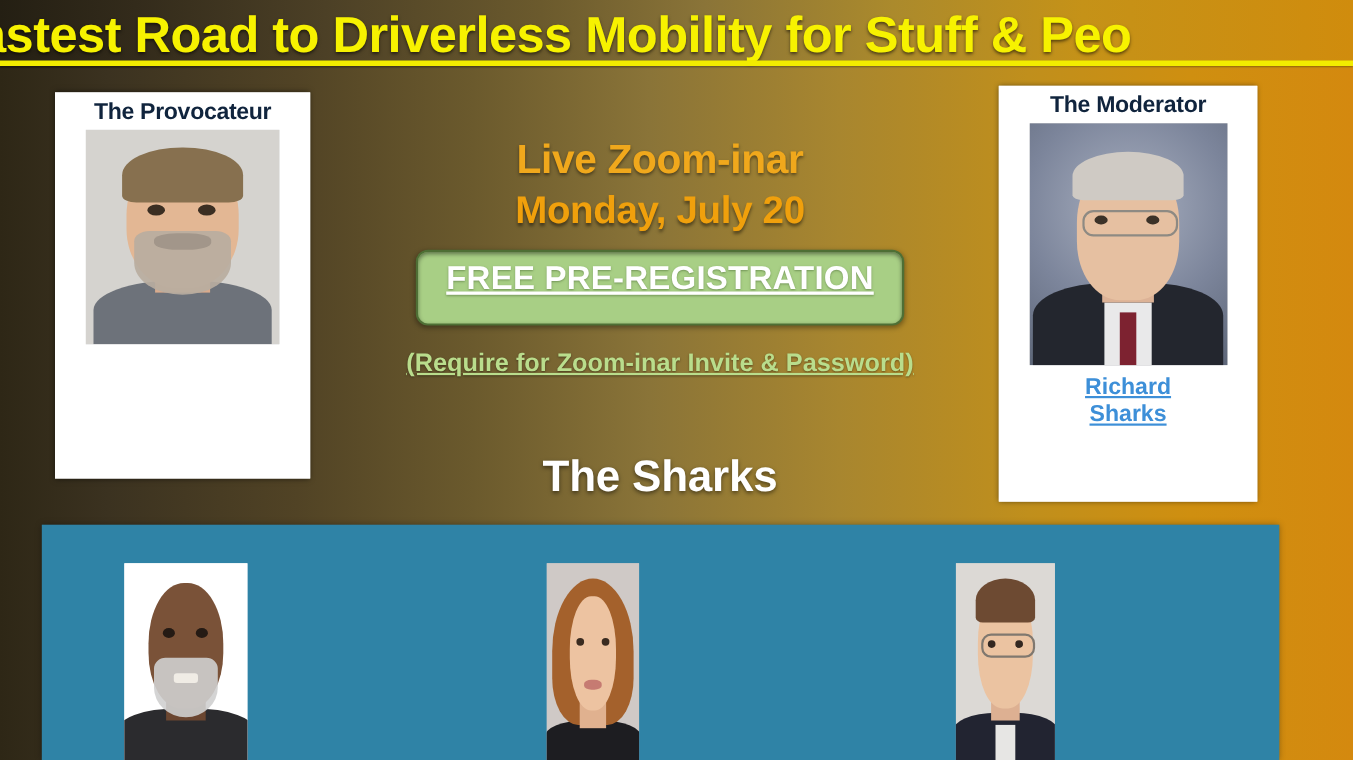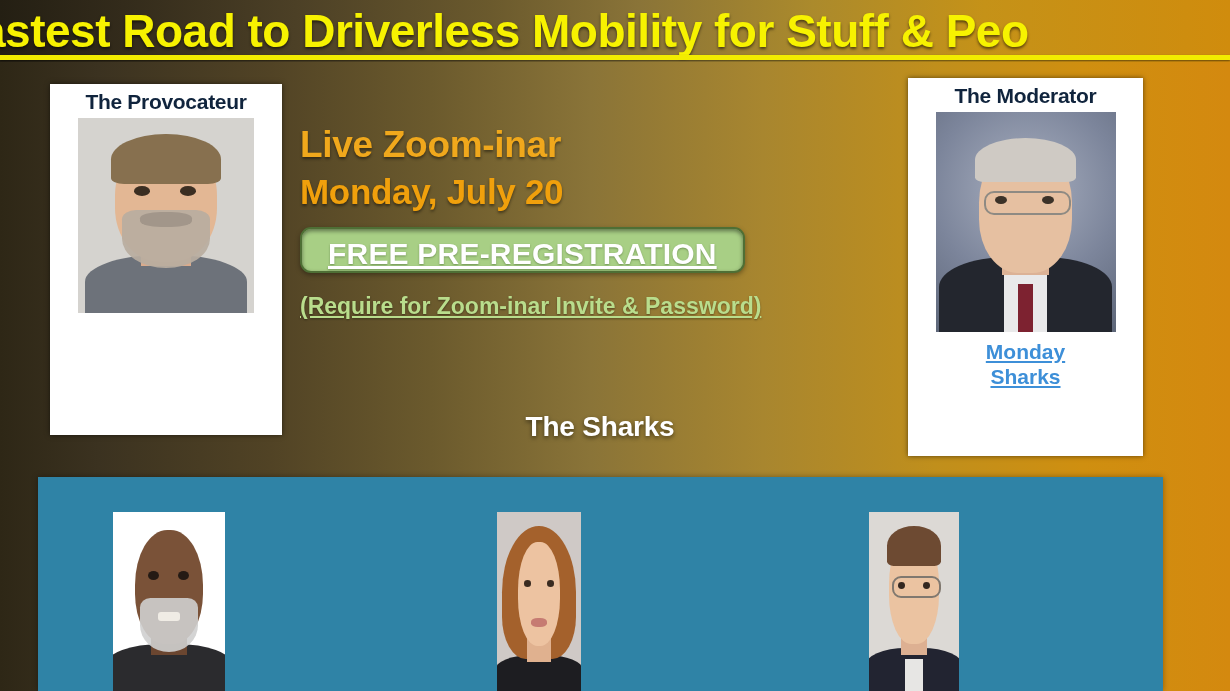--- a/index.html
+++ b/index.html
@@ -150,21 +150,21 @@
              background:#3c3228; border-radius:50%; }
   .rm-eyeR { position:absolute; left:59%; top:38%;  width:7%;  height:4%;
              background:#3c3228; border-radius:50%; }
 
   
   .center-col {
     position: absolute;
     left: 300px;
     top: 124px;
     width: 600px;
-    text-align: left;
+    text-align: center;
   }
   .live-line {
     font-size: 37px;
     font-weight: bold;
     color: #f0a81c;
     text-shadow: 0 2px 3px rgba(0,0,0,0.45);
     letter-spacing: -0.3px;
     line-height: 1.12;
   }
   .date-line {
@@ -172,21 +172,21 @@
     font-weight: bold;
     color: #f0a00c;
     text-shadow: 0 2px 3px rgba(0,0,0,0.45);
     letter-spacing: -0.3px;
     line-height: 1.2;
     margin-top: 6px;
   }
   .reg-button {
     display: inline-block;
     margin-top: 14px;
-    padding: 8px 26px 0 26px;
+    padding: 8px 26px 23px 26px;
     background: #a8cf85;
     border: 2px solid #4e6f35;
     border-radius: 11px;
     box-shadow: 0 2px 4px rgba(0,0,0,0.45) inset, 0 2px 5px rgba(0,0,0,0.35);
     cursor: pointer;
   }
   .reg-button-label {
     font-size: 30px;
     font-weight: bold;
     color: #ffffff;
@@ -204,21 +204,21 @@
     text-shadow: 0 1px 2px rgba(0,0,0,0.4);
     cursor: pointer;
     white-space: nowrap;
   }
   .sharks-heading {
     position: absolute;
     left: 300px;
     top: 411px;
     width: 600px;
     text-align: center;
-    font-size: 28px;
+    font-size: 40px;
     font-weight: bold;
     color: #ffffff;
     text-shadow: 0 2px 4px rgba(0,0,0,0.5);
     letter-spacing: -0.2px;
   }
 
   
   .sharks-panel {
     position: absolute;
     left: 38px;
@@ -328,21 +328,21 @@
         <div class="rm-tie"></div>
         <div class="rm-neck"></div>
         <div class="rm-head"></div>
         <div class="rm-hair"></div>
         <div class="rm-gl"></div>
         <div class="rm-eyeL"></div>
         <div class="rm-eyeR"></div>
       </div>
     </div>
     <div>
-      <span class="card-name"><span>Monday</span><br><span>Sharks</span></span>
+      <span class="card-name"><span>Richard</span><br><span>Sharks</span></span>
     </div>
   </div>
 
   <div class="center-col">
     <div class="live-line">Live Zoom-inar</div>
     <div class="date-line">Monday, July 20</div>
     <div class="reg-button">
       <span class="reg-button-label">FREE PRE-REGISTRATION</span>
     </div>
     <div class="reg-note">(Require for Zoom-inar Invite &amp; Password)</div>

